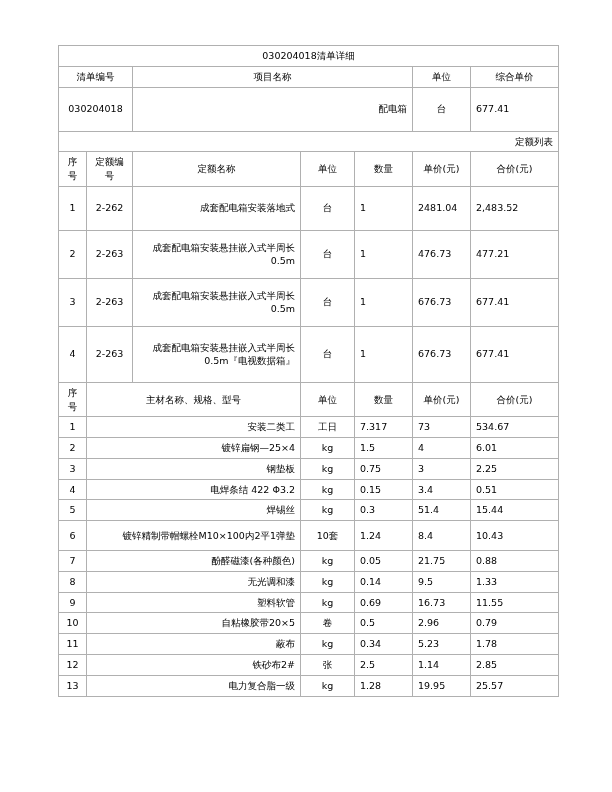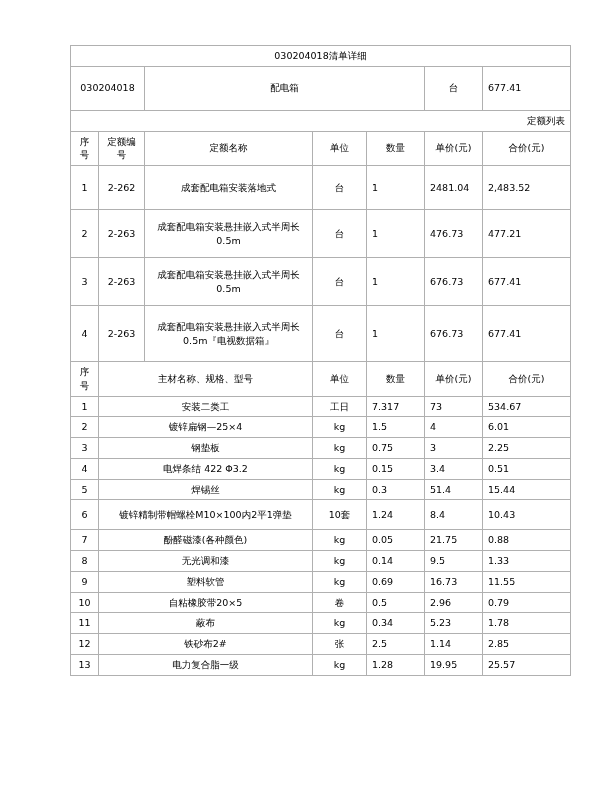--- a/index.html
+++ b/index.html
@@ -13,38 +13,37 @@
     font-family: "DejaVu Sans", "Liberation Sans", sans-serif;
     color: #000000;
     position: relative;
     overflow: hidden;
   }
   .page {
     position: absolute;
     left: 58px;
     top: 45px;
     width: 500px;
-    margin-left: 12px;
   }
   table.doc {
     border-collapse: collapse;
     width: 500px;
     table-layout: fixed;
   }
   table.doc td {
     border: 1px solid #b0b0b0;
     padding: 3px 5px;
     font-size: 9.5px;
     line-height: 1.45;
     vertical-align: middle;
     word-wrap: break-word;
   }
   .ctr { text-align: center; }
   .rgt { text-align: left; }
-  .lft { text-align: center; }
+  .lft { text-align: right; }
   .title-cell {
     text-align: center;
     font-size: 9.5px;
     padding: 5px 4px;
   }
   .section-cell {
     text-align: right;
     font-size: 9.5px;
     padding: 5px 4px;
   }
@@ -69,20 +68,26 @@
       <col style="width:58px">
       <col style="width:58px">
       <col style="width:88px">
     </colgroup>
     <tbody>
 
       <tr>
         <td colspan="7" class="title-cell">030204018清单详细</td>
       </tr>
 
+      <tr>
+        <td colspan="2" class="hdr">清单编号</td>
+        <td colspan="3" class="hdr">项目名称</td>
+        <td class="hdr">单位</td>
+        <td class="hdr">综合单价</td>
+      </tr>
 
       <tr class="tall1">
         <td colspan="2" class="ctr num">030204018</td>
         <td colspan="3" class="lft">配电箱</td>
         <td class="ctr">台</td>
         <td class="rgt num">677.41</td>
       </tr>
 
       <tr>
         <td colspan="7" class="section-cell">定额列表</td>

